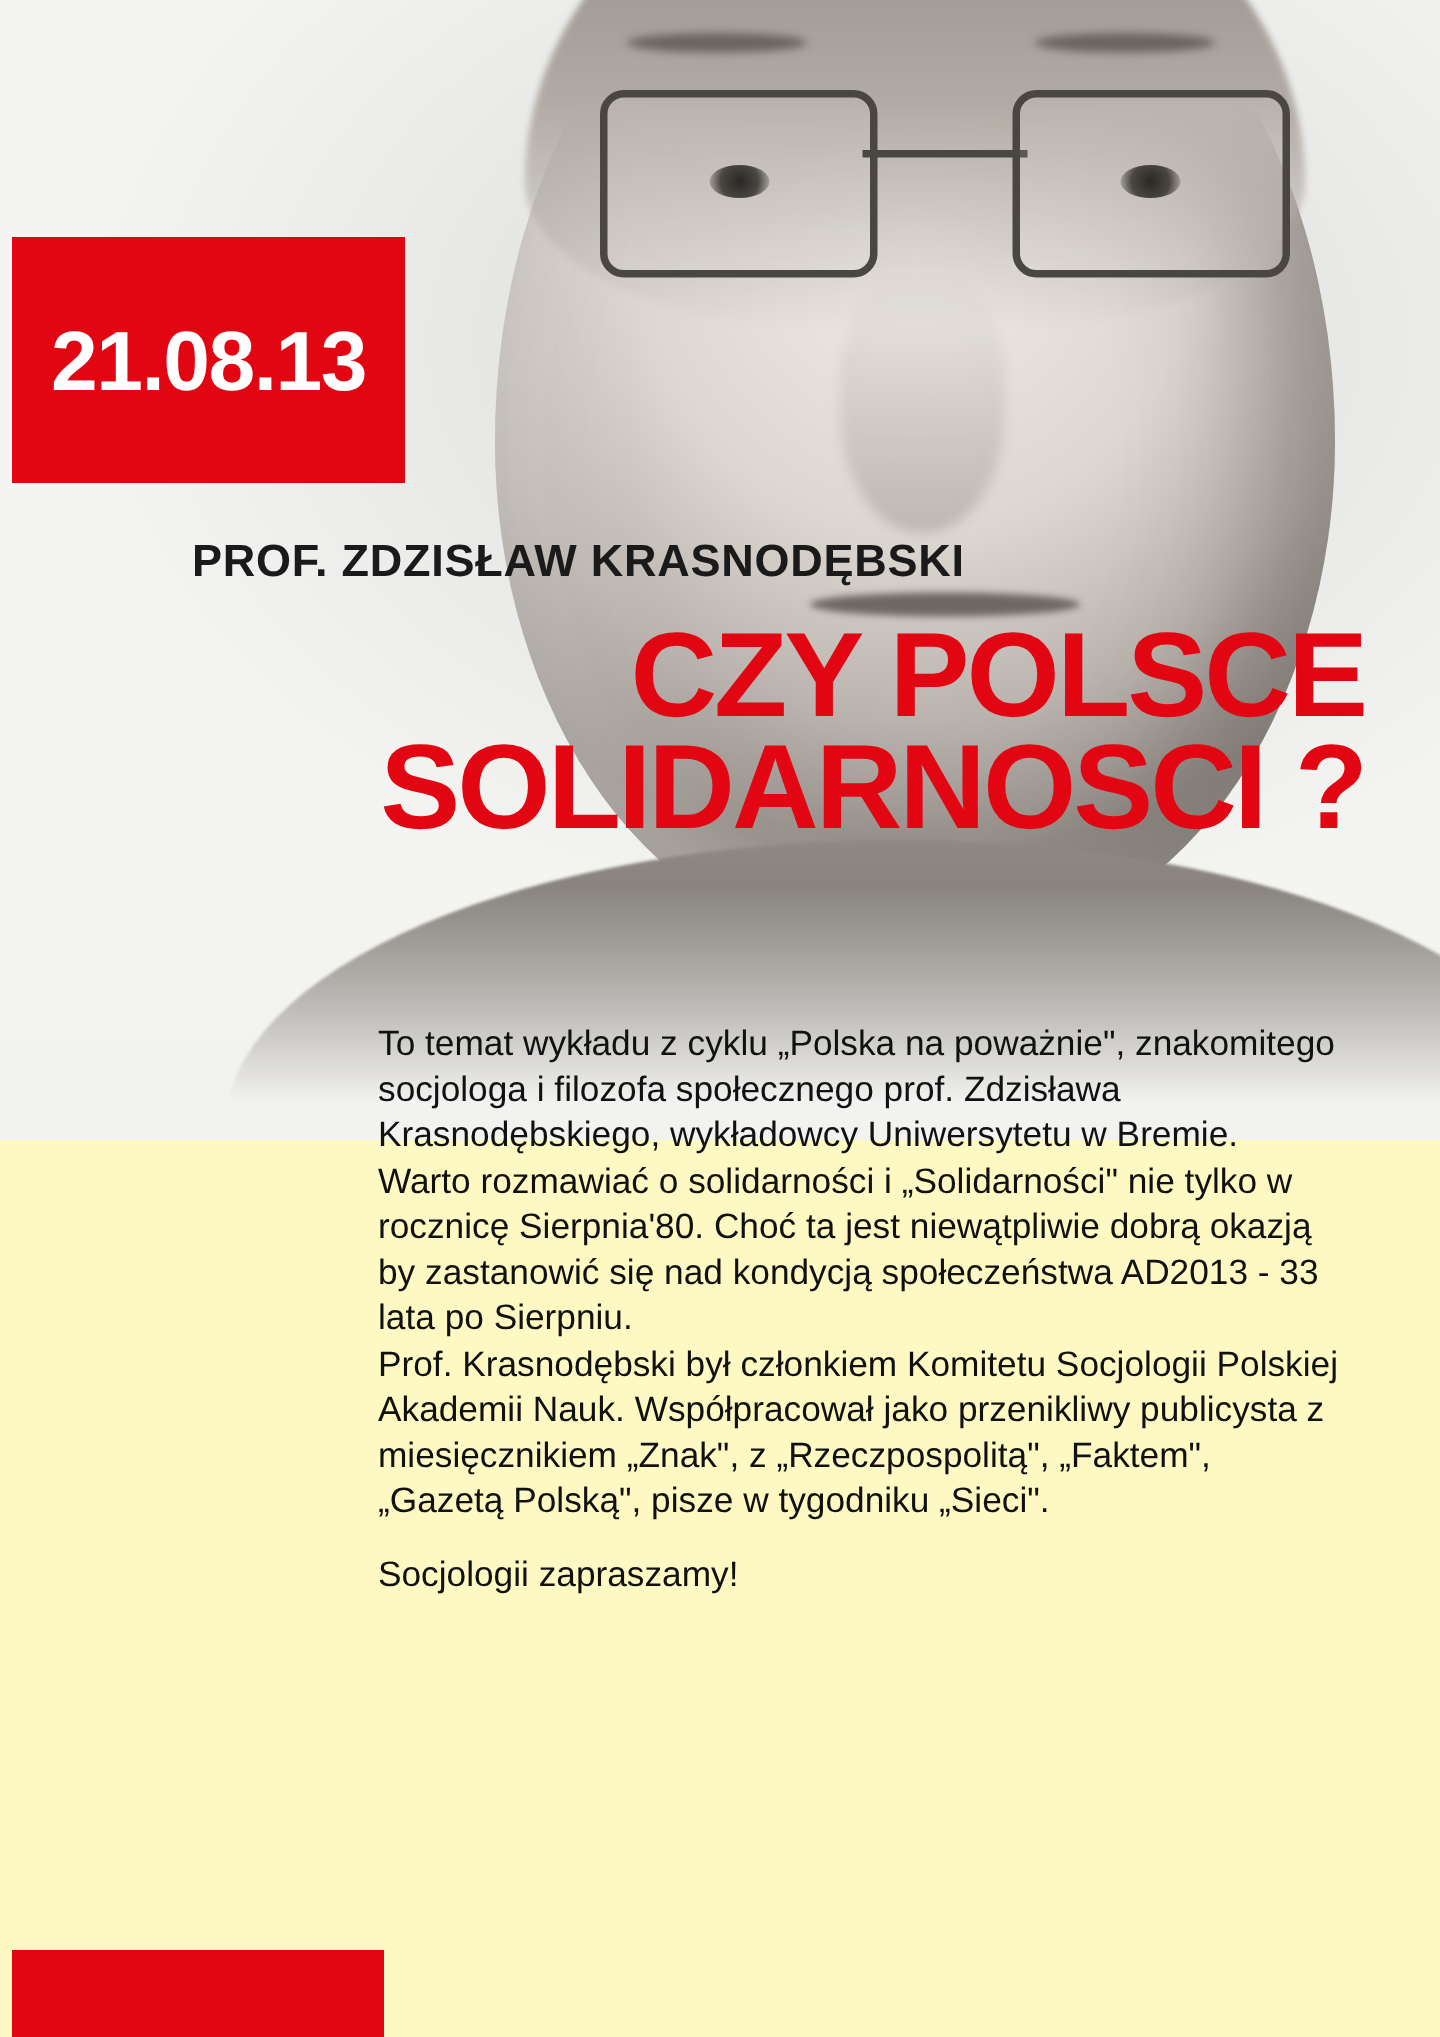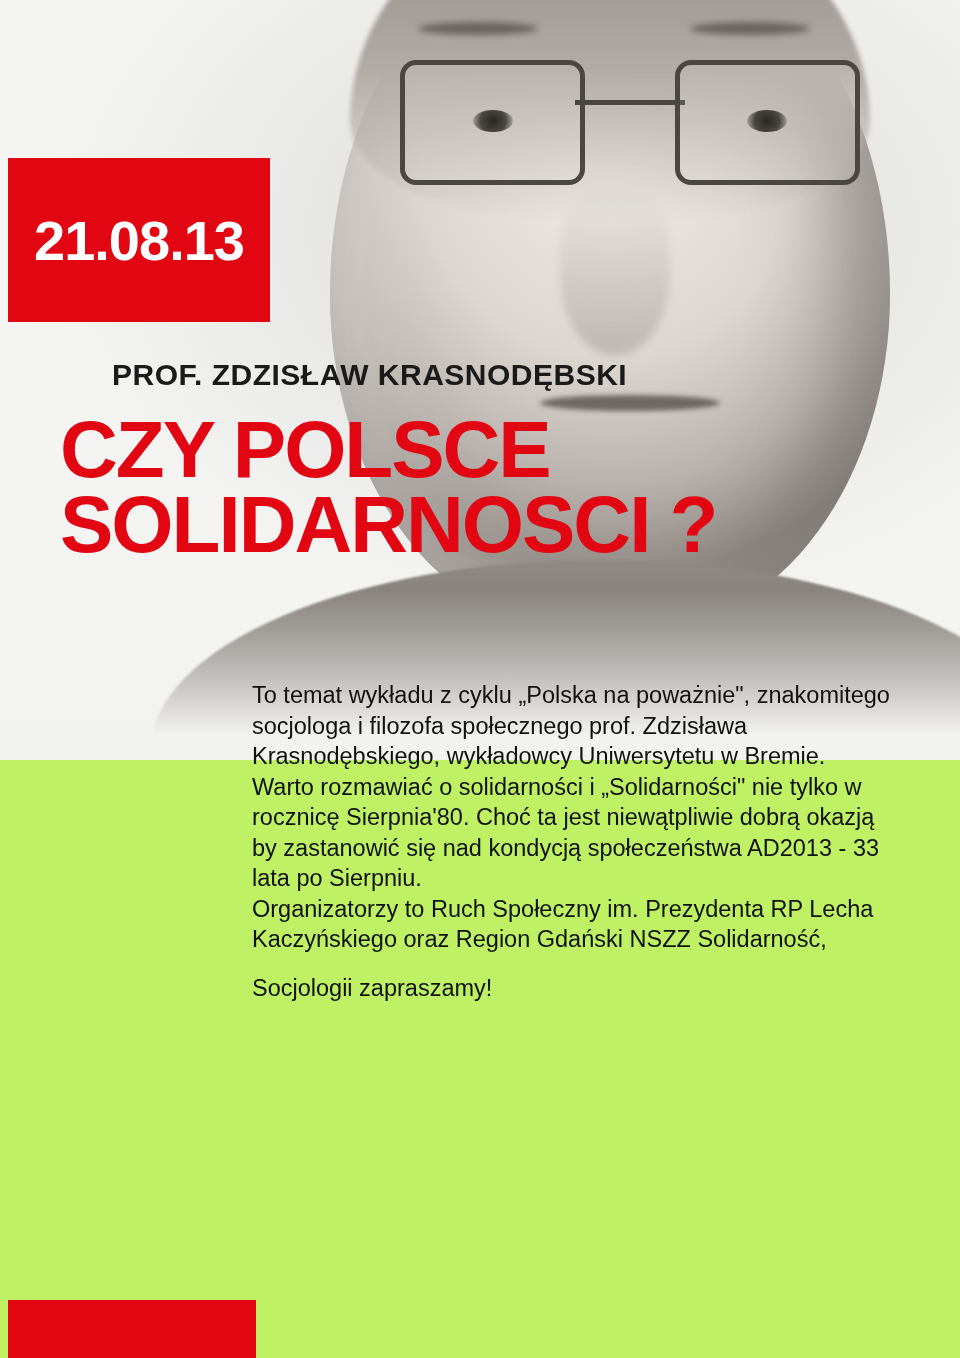--- a/index.html
+++ b/index.html
@@ -7,21 +7,21 @@
     padding: 0;
     background: #ffffff;
   }
   body {
     font-family: "Liberation Sans", sans-serif;
   }
   .poster {
     position: relative;
     width: 960px;
     height: 1358px;
-    background: #bef264;
+    background: #fef9c3;
     overflow: hidden;
   }
 
   
   .photo {
     position: absolute;
     left: 0;
     top: 0;
     width: 960px;
     height: 760px;
@@ -159,35 +159,35 @@
     color: #ffffff;
     font-size: 56px;
     font-weight: bold;
     letter-spacing: -1px;
     font-family: "Liberation Sans", sans-serif;
   }
 
   
   .speaker {
     position: absolute;
-    left: 112px;
+    left: 128px;
     top: 358px;
     font-size: 30px;
     font-weight: bold;
     color: #1a1a1a;
     letter-spacing: 0.5px;
   }
 
   
   .headline {
     position: absolute;
     left: 60px;
     top: 412px;
     width: 850px;
-    text-align: left;
+    text-align: right;
     color: #e20613;
     font-weight: bold;
     font-size: 80px;
     line-height: 0.94;
     letter-spacing: -2px;
     font-family: "Liberation Sans", sans-serif;
   }
   .headline .l1 { display: block; }
   .headline .l2 { display: block; }
   .headline .l3 { display: block; }
@@ -254,18 +254,18 @@
 
   <div class="speaker">PROF. ZDZISŁAW KRASNODĘBSKI</div>
 
   <div class="headline">
     <span class="l1">CZY POLSCE</span>
     <span class="l3">SOLIDARNOSCI ?</span>
   </div>
 
   <div class="body-copy">
     <p>To temat wykładu z cyklu „Polska na poważnie", znakomitego socjologa i filozofa społecznego prof. Zdzisława Krasnodębskiego, wykładowcy Uniwersytetu w Bremie. Warto rozmawiać o solidarności i „Solidarności" nie tylko w rocznicę Sierpnia'80. Choć ta jest niewątpliwie dobrą okazją by zastanowić się nad kondycją społeczeństwa AD2013 - 33 lata po Sierpniu.</p>
-    <p>Organizatorzy to Ruch Społeczny im. Prezydenta RP Lecha Kaczyńskiego oraz Region Gdański NSZZ Solidarność,</p>
+    <p>Prof. Krasnodębski był członkiem Komitetu Socjologii Polskiej Akademii Nauk. Współpracował jako przenikliwy publicysta z miesięcznikiem „Znak", z „Rzeczpospolitą", „Faktem", „Gazetą Polską", pisze w tygodniku „Sieci".</p>
     <p class="spaced">Socjologii zapraszamy!</p>
   </div>
 
   <div class="bottom-red"></div>
 </div>
 
 </body></html>

